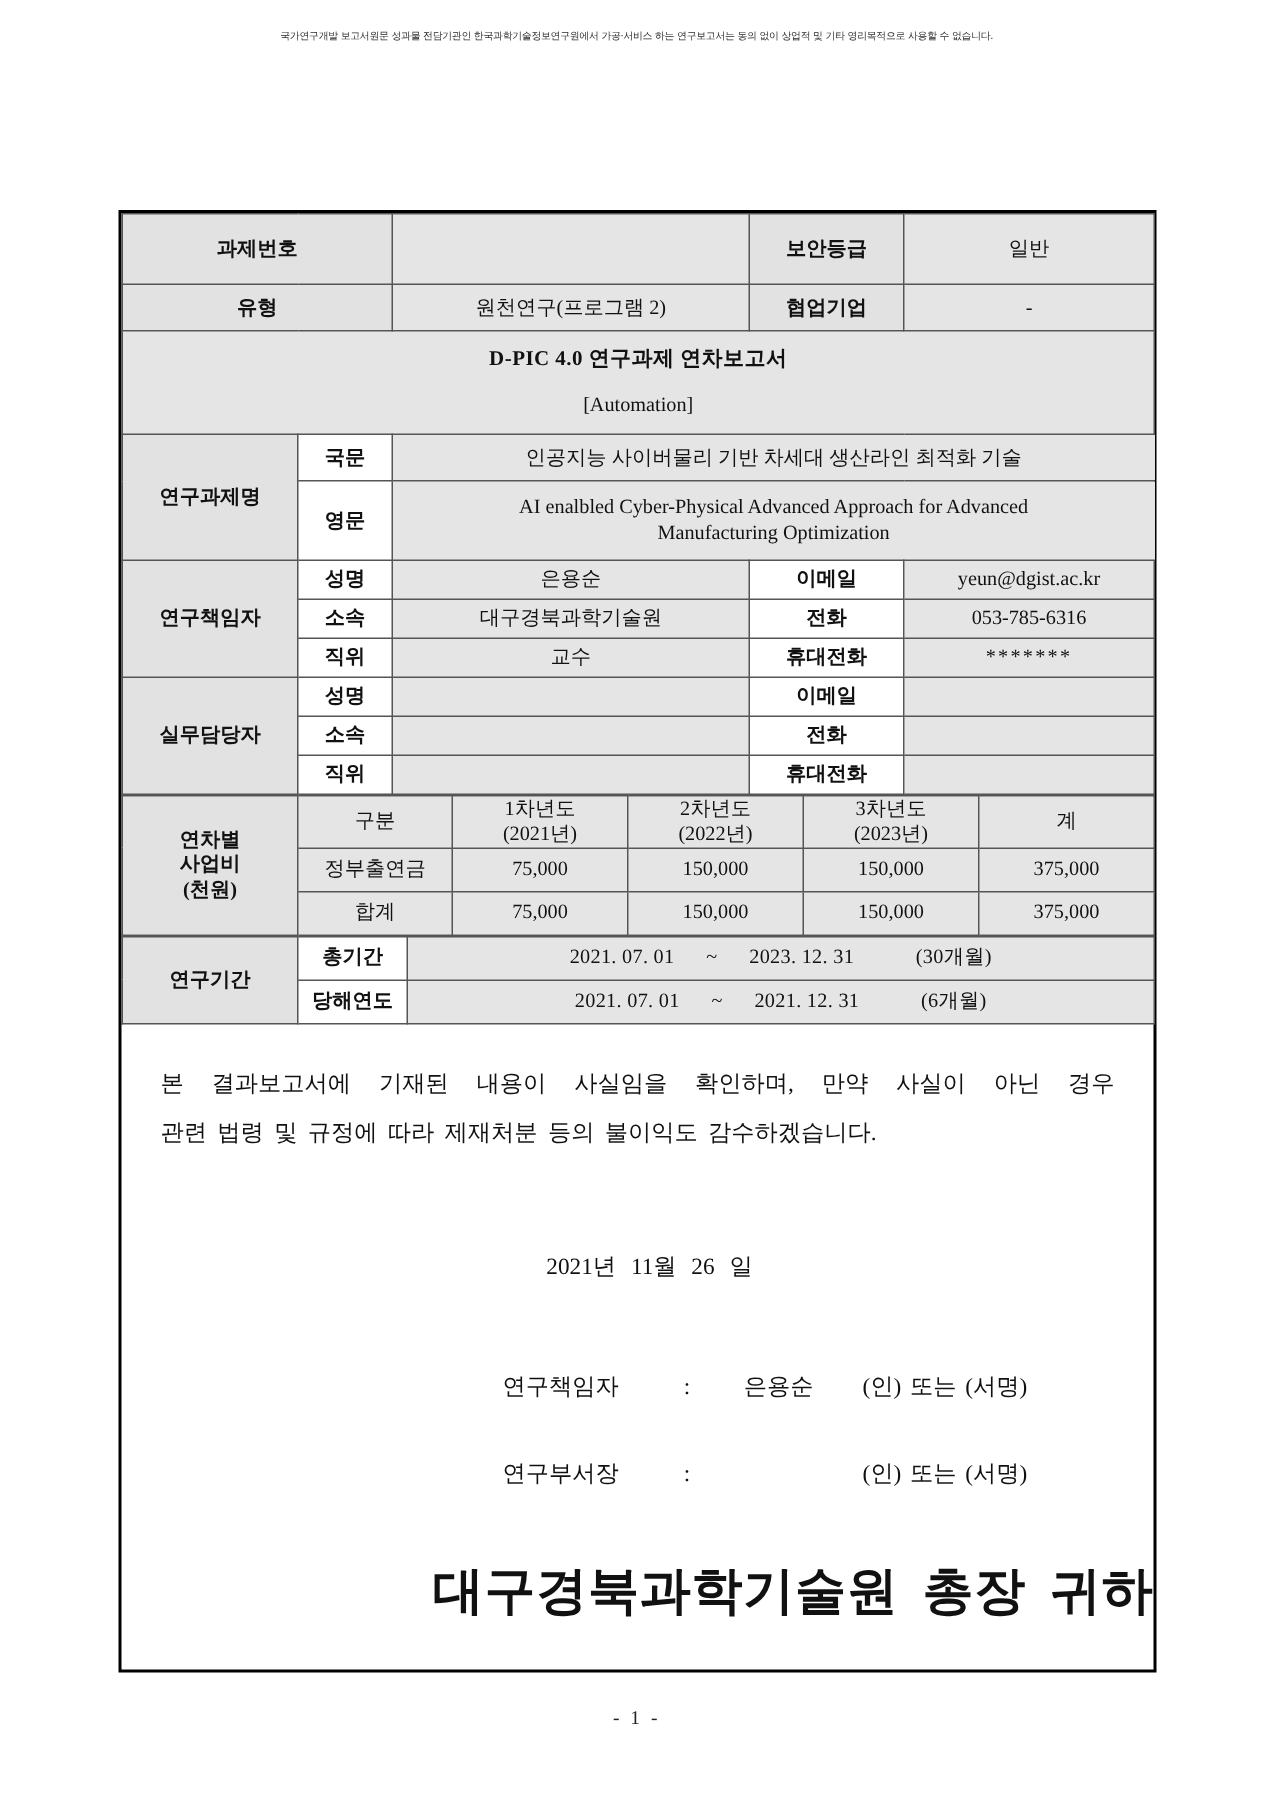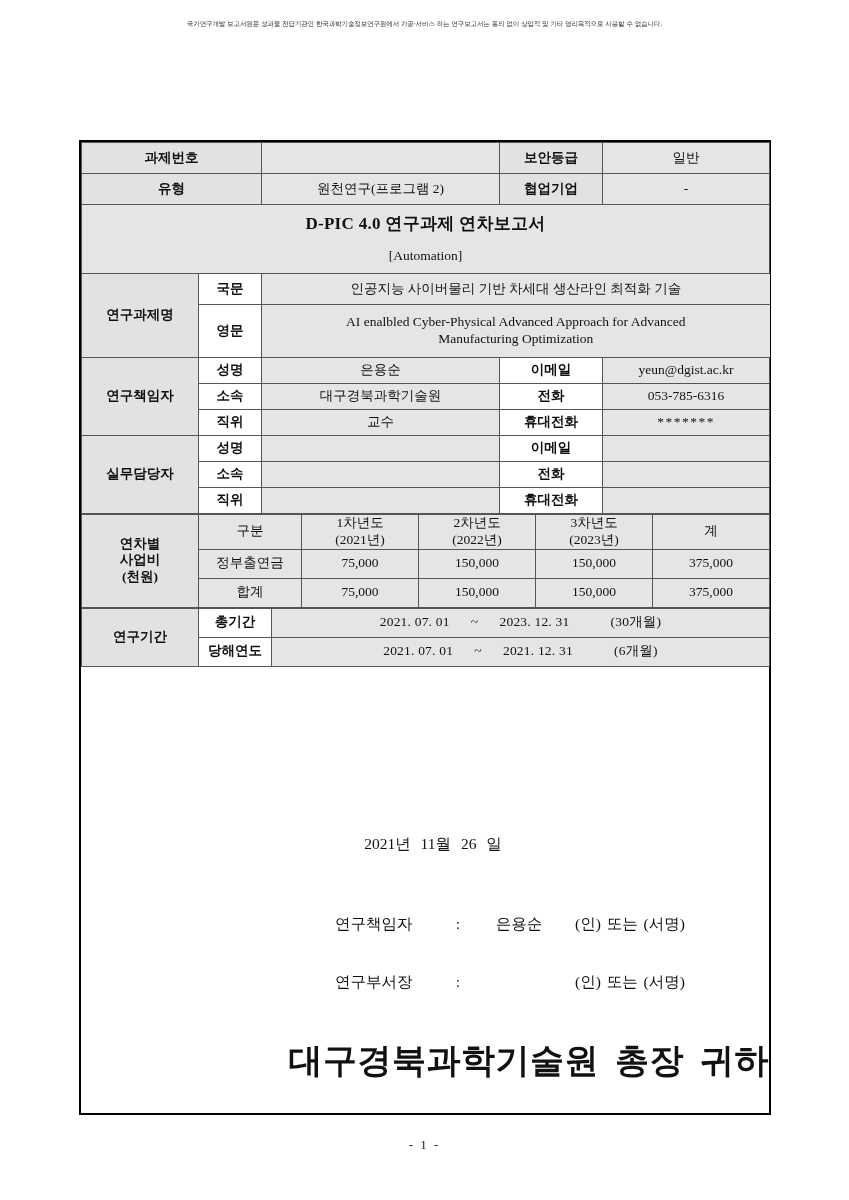--- a/index.html
+++ b/index.html
@@ -63,32 +63,32 @@
   td.sublbl {
     background: #ffffff;
     font-weight: bold;
     font-size: 13.5px;
   }
   td.val { background: #e5e5e5; }
   td.noleft  { border-left: none; }
   td.noright { border-right: none; }
   td.notop   { border-top: none; }
 
-  .r1 { height: 31px; }
+  .r1 { height: 47px; }
   .r2 { height: 31px; }
 
   
   .titleband {
     height: 68px;
     border-left: none;
     border-right: none;
     text-align: center;
   }
   .title-main {
-    font-size: 17px;
+    font-size: 14px;
     font-weight: bold;
     letter-spacing: 0.3px;
   }
   .title-sub {
     font-size: 13.5px;
     font-weight: normal;
     margin-top: 13px;
   }
 
   .two-line { line-height: 1.28; }
@@ -339,20 +339,24 @@
         <span>~</span>
         <span class="gap"></span>
         <span>2021. 12. 31</span>
         <span class="gap2"></span>
         <span>(6개월)</span>
       </td>
     </tr>
   </tbody>
     </table>
 
+  <div class="declaration">
+    <p class="l1">본 결과보고서에 기재된 내용이 사실임을 확인하며, 만약 사실이 아닌 경우</p>
+    <p>관련 법령 및 규정에 따라 제재처분 등의 불이익도 감수하겠습니다.</p>
+  </div>
 
   <div class="datestamp">2021년   11월   26 일</div>
 
   <div class="signs">
     <div class="signrow">
       <span class="role">연구책임자</span>
       <span class="colon">:</span>
       <span class="name">은용순</span>
       <span class="seal">(인) 또는 (서명)</span>
     </div>

